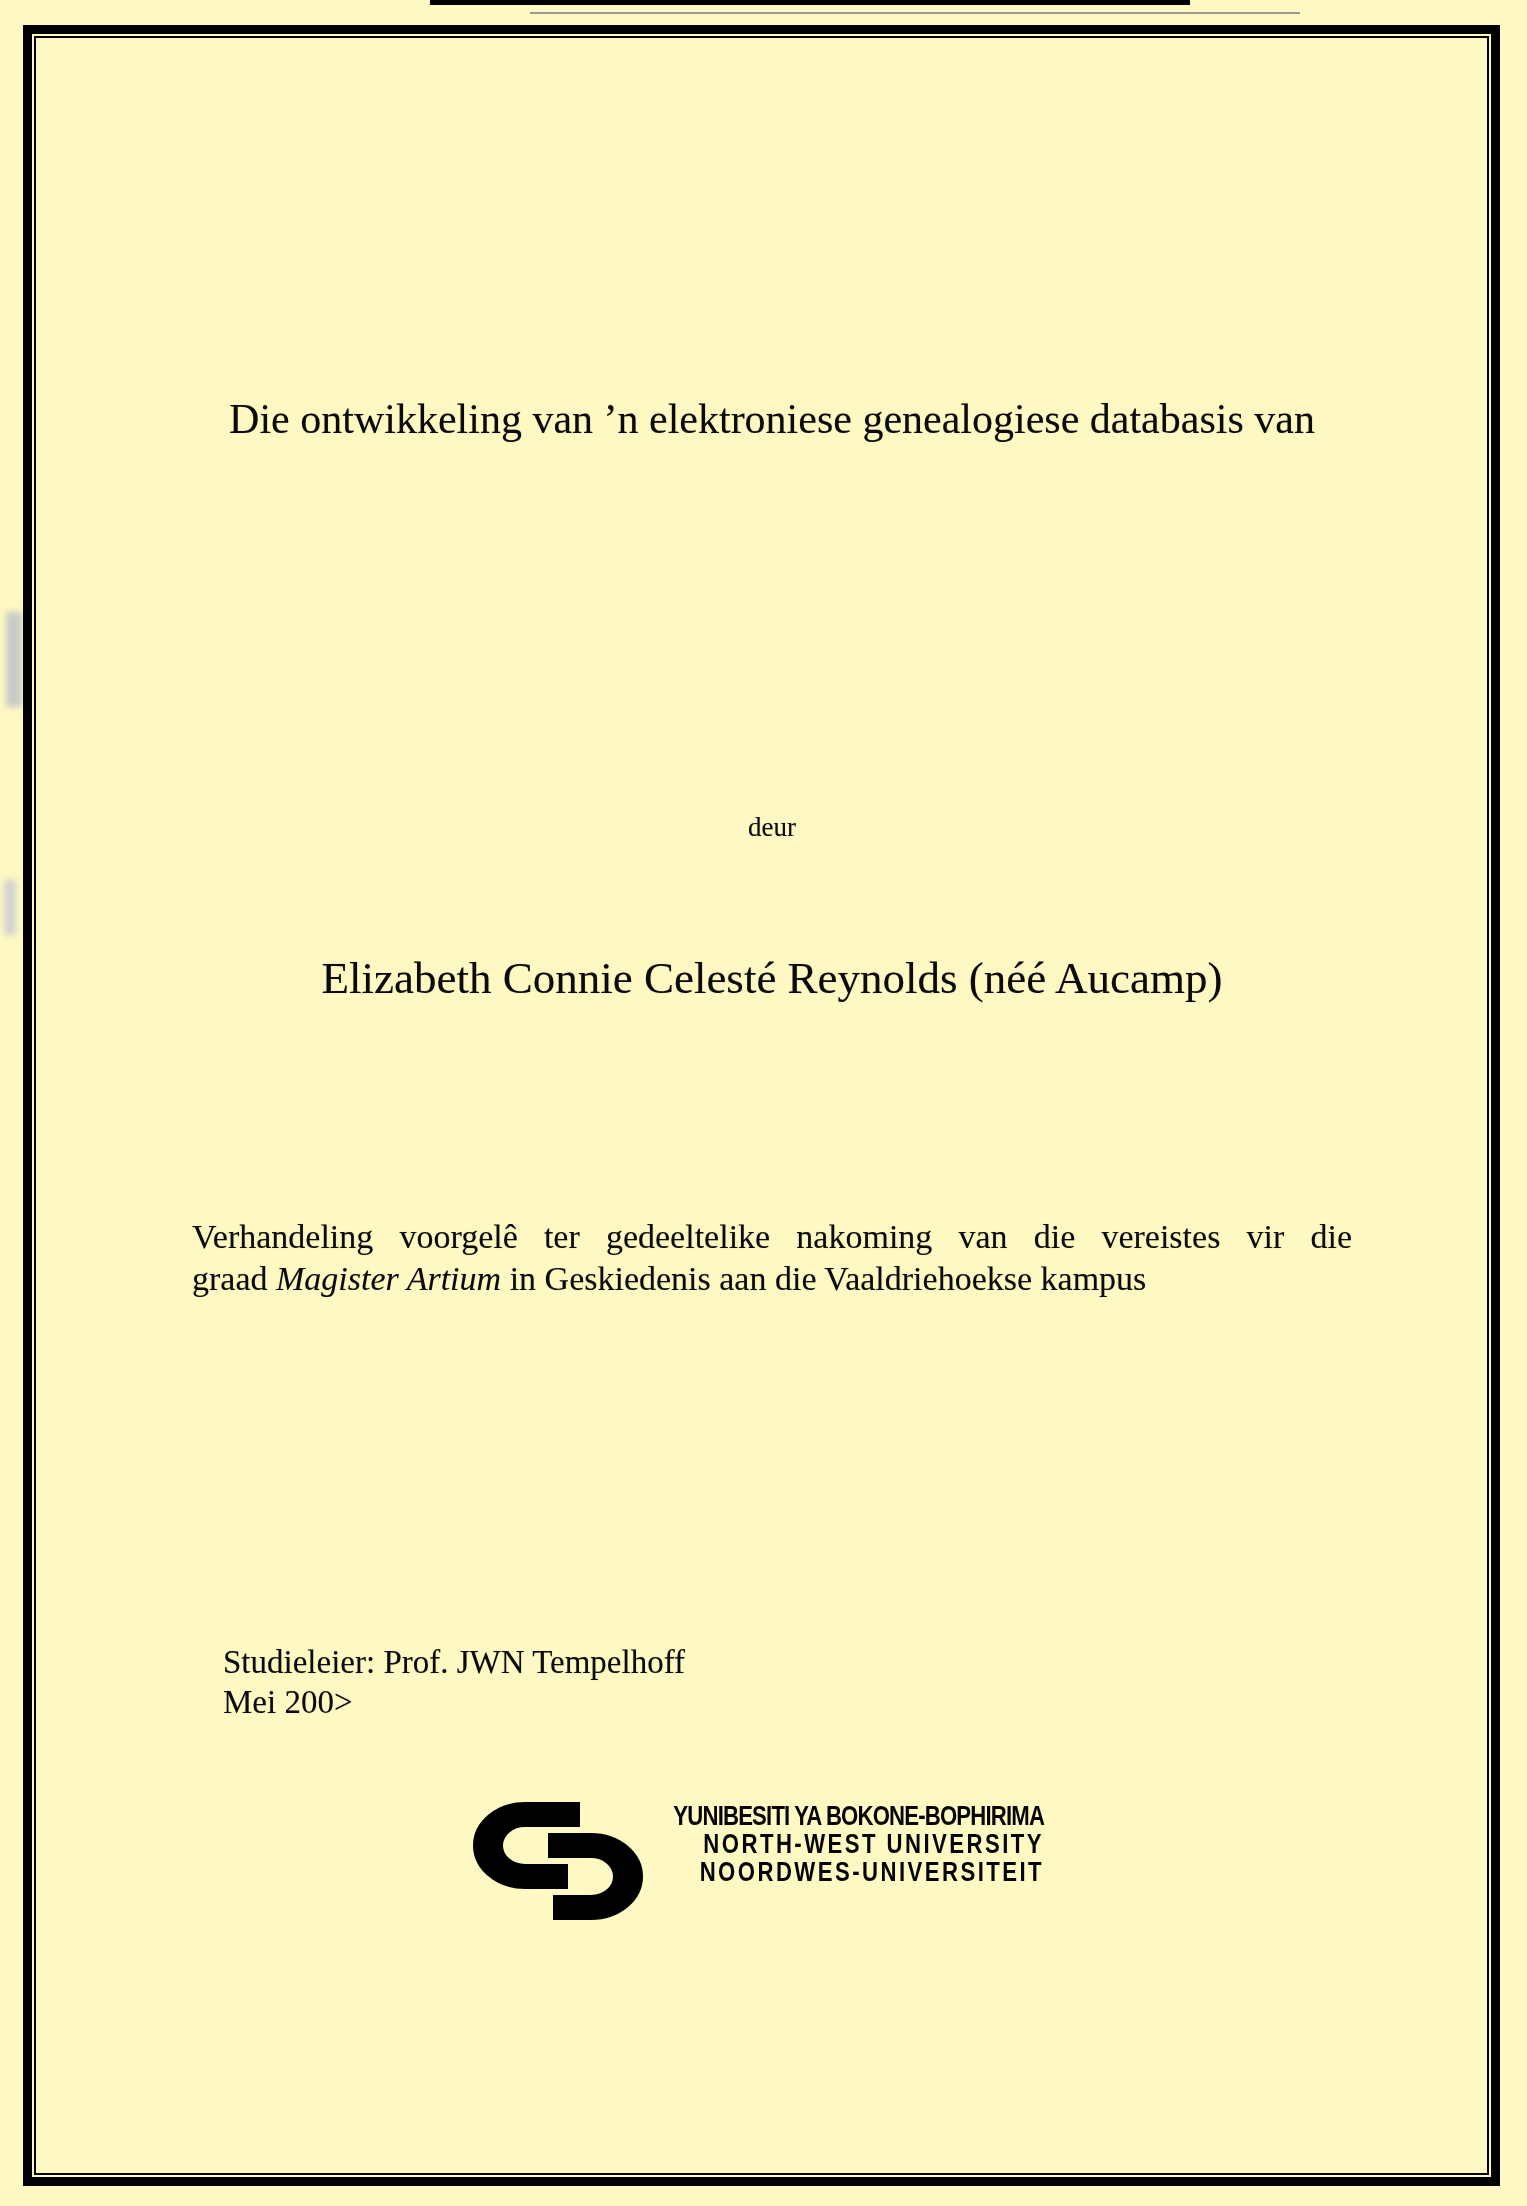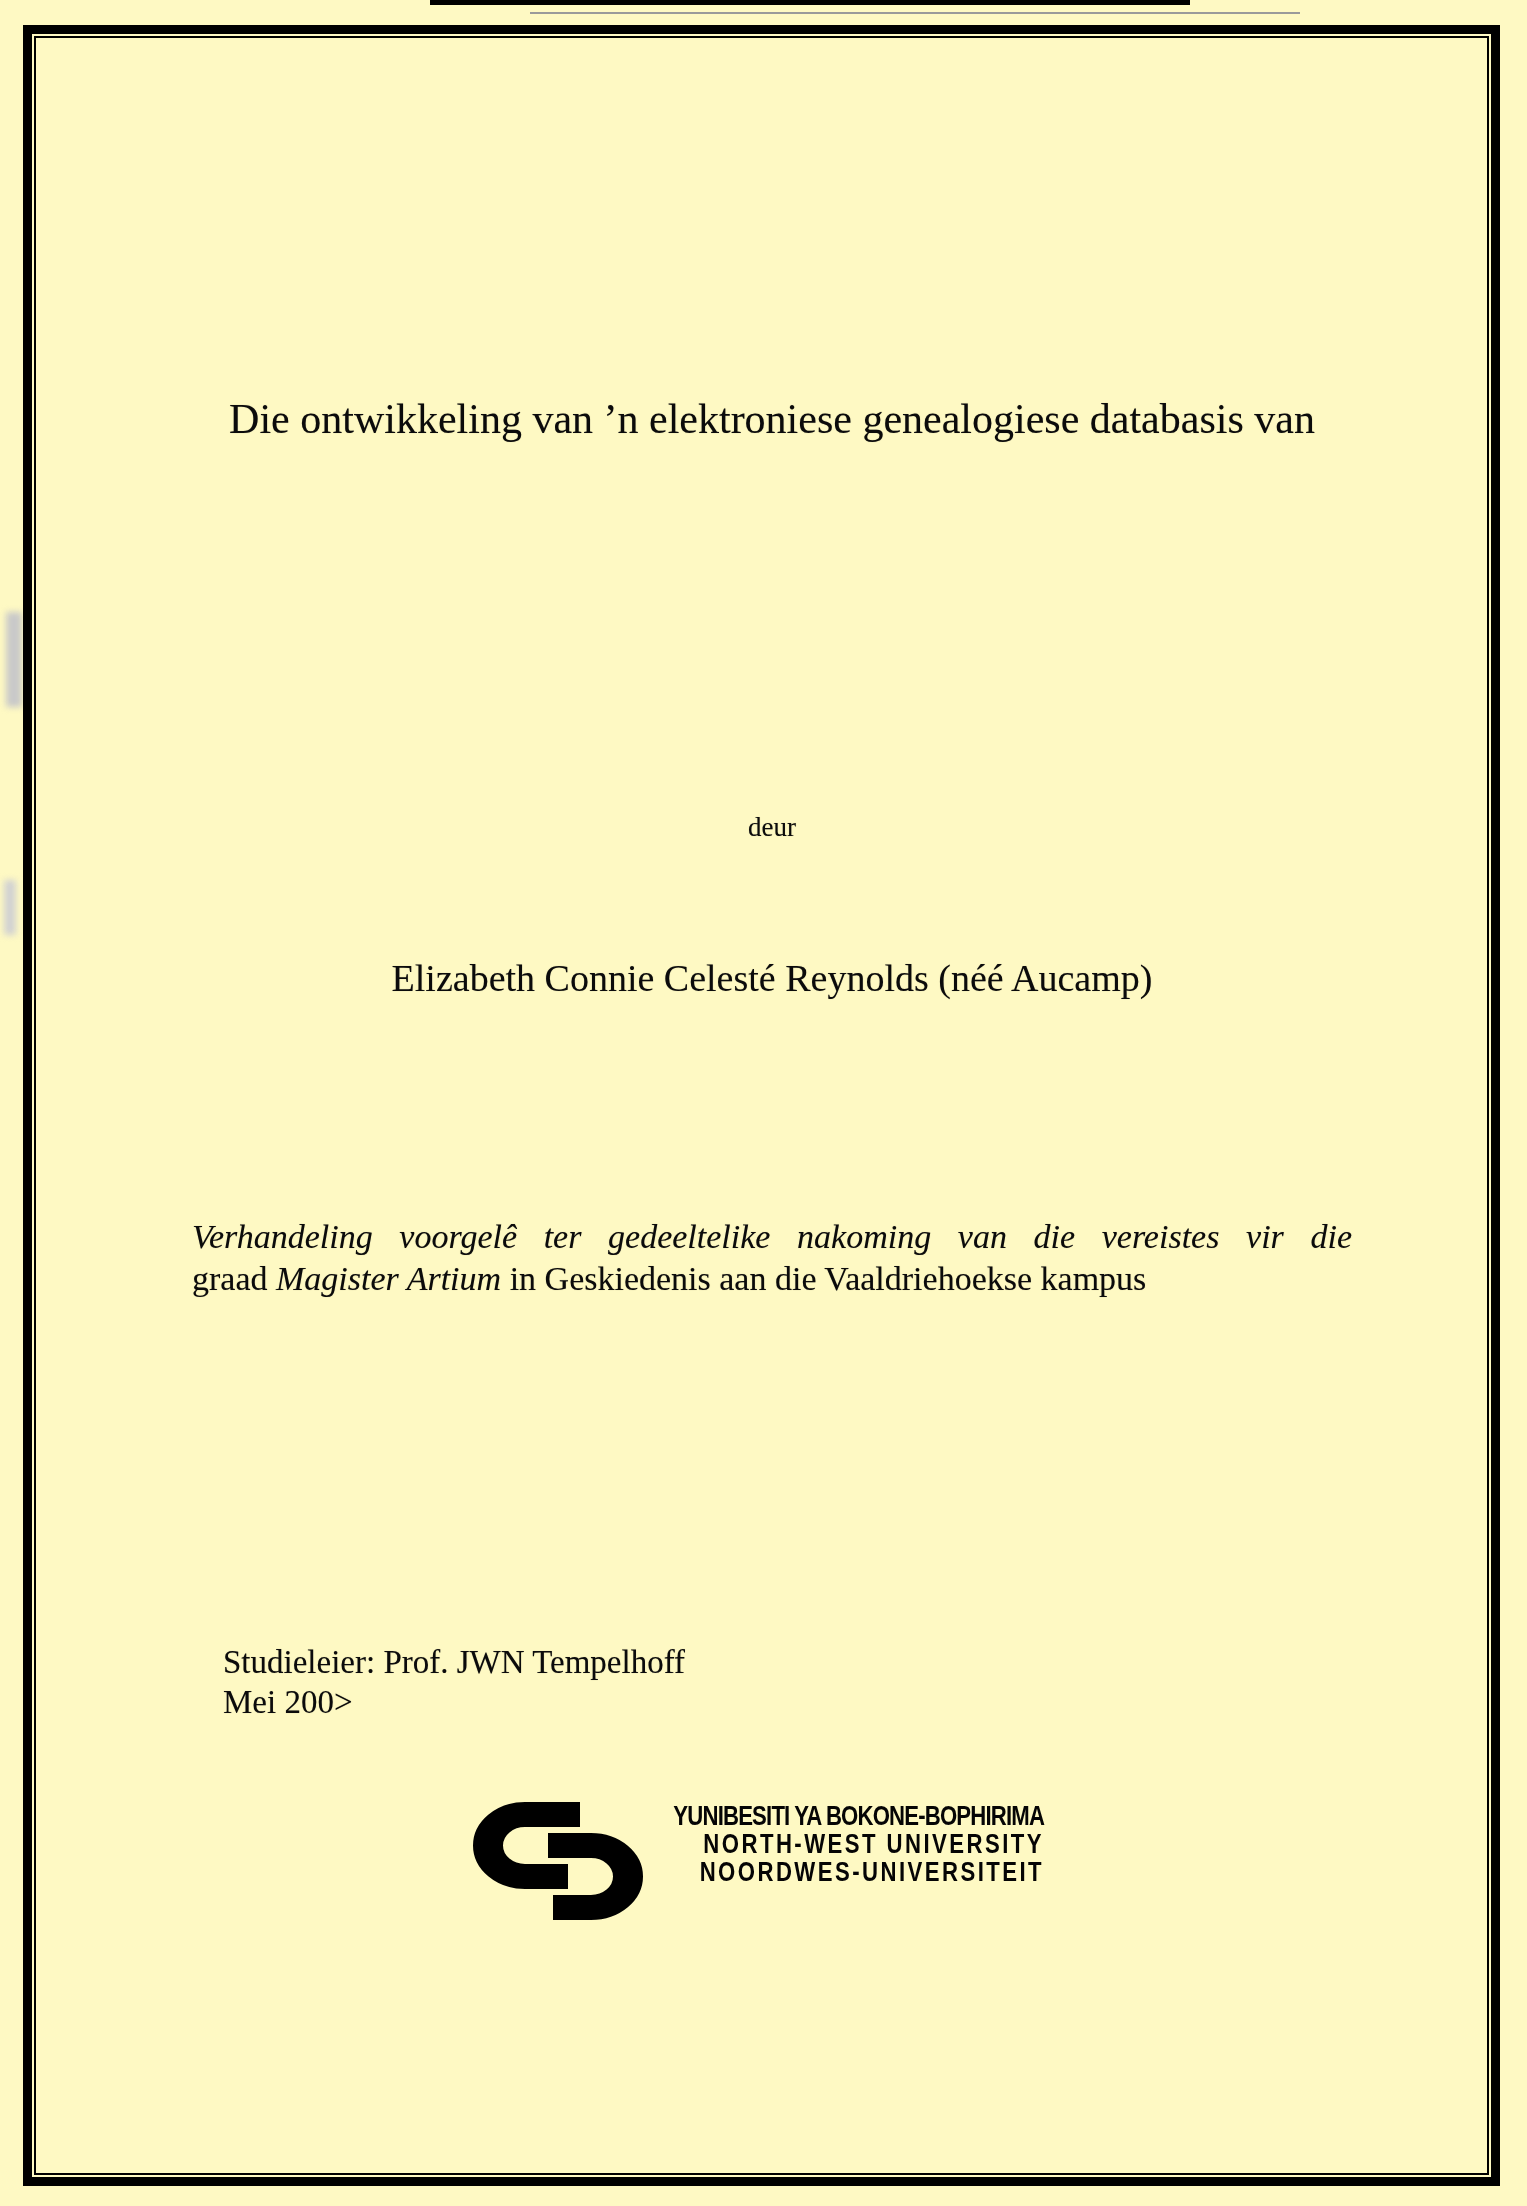--- a/index.html
+++ b/index.html
@@ -46,31 +46,31 @@
     position: absolute;
     left: 192px; top: 810px; width: 1160px;
     text-align: center;
     font-size: 27px;
     line-height: 34px;
   }
   .author-line {
     position: absolute;
     left: 192px; top: 959px; width: 1160px;
     text-align: center;
-    font-size: 38px;
+    font-size: 45px;
     line-height: 38px;
   }
   .statement {
     position: absolute;
     left: 192px; top: 1216px; width: 1160px;
     font-size: 34px;
     line-height: 42px;
     text-align: left;
   }
-  .statement .l1 { text-align: justify; text-align-last: justify; font-style: italic; }
+  .statement .l1 { text-align: justify; text-align-last: justify; }
   .statement .it { font-style: italic; }
 
   .supervisor-block {
     position: absolute;
     left: 192px; top: 1642px;
     font-size: 33px;
     line-height: 40px;
     margin-left: 31px;
   }
 

